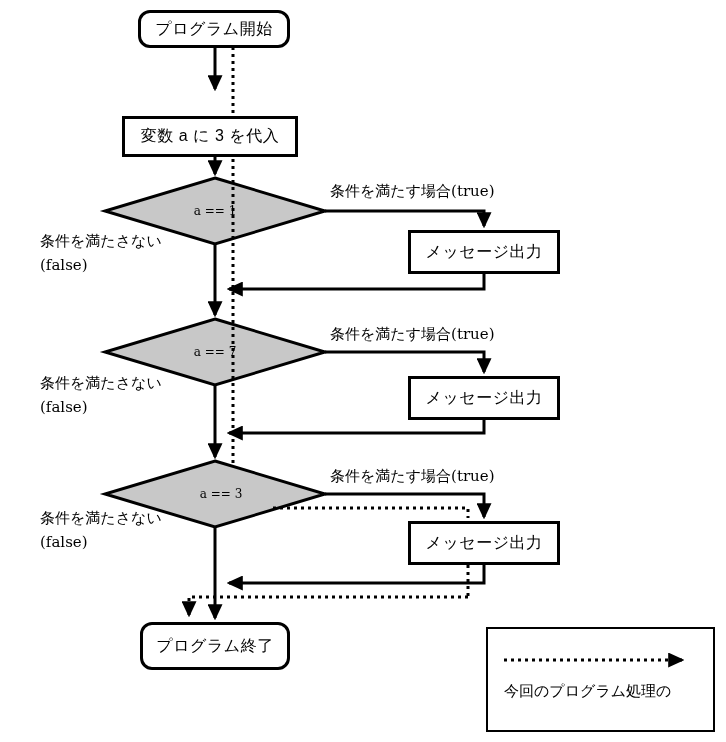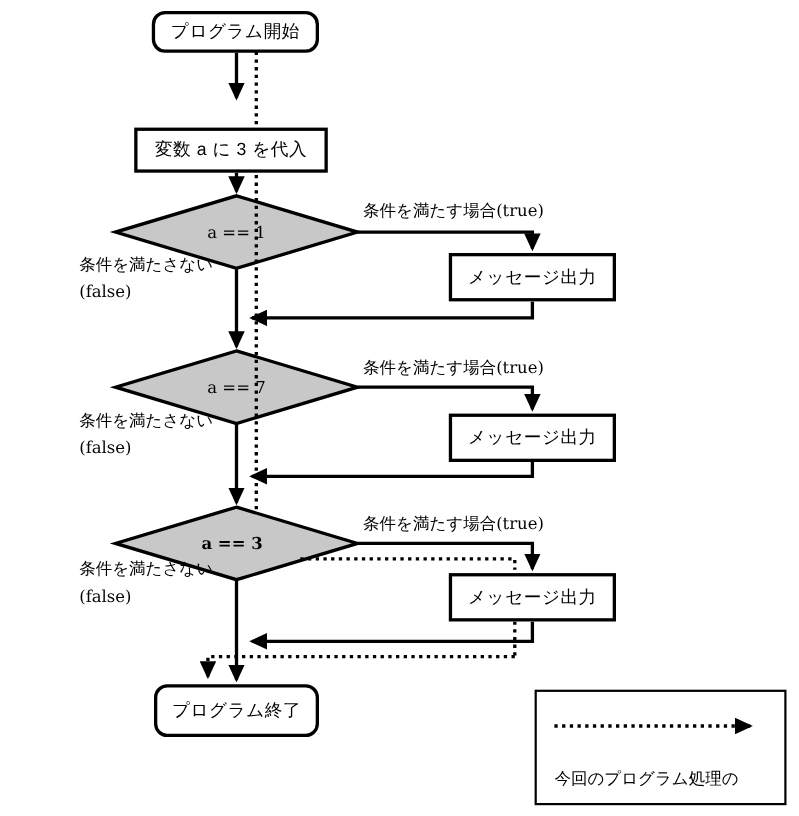--- a/index.html
+++ b/index.html
@@ -9,31 +9,31 @@
   }
   .layer{position:absolute;left:0;top:0;}
   .node{
     position:absolute;display:flex;align-items:center;justify-content:center;
     background:#fff;border:3px solid #000;box-sizing:border-box;
     font-size:16px;white-space:nowrap;letter-spacing:.5px;
   }
   .terminator{border-radius:12px;}
   .diamond-label{
     position:absolute;transform:translate(-50%,-50%);
-    font-family:"DejaVu Serif","Liberation Serif",serif;font-size:15px;white-space:nowrap;
+    font-family:"DejaVu Serif","Liberation Serif",serif;font-size:12px;white-space:nowrap;
   }
   .edge-label{position:absolute;font-size:15px;white-space:nowrap;}
-  .false-label{line-height:24px;margin-left:32px;}
+  .false-label{line-height:24px;}
   .latin{font-family:"DejaVu Serif","Liberation Serif",serif;}
   .legend{
     position:absolute;left:486px;top:627px;width:229px;height:105px;
     border:2px solid #000;box-sizing:border-box;background:#fff;
   }
   .legend-arrow{position:absolute;left:14px;top:20px;}
-  .legend-caption{position:absolute;left:16px;top:68px;font-size:15px;line-height:24px;}
+  .legend-caption{position:absolute;left:16px;top:50px;font-size:15px;line-height:24px;}
 </style>
 </head>
 <body>
 
 <div class="canvas">
 
   <svg class="layer" width="726" height="742" viewBox="0 0 726 742">
     <defs>
       <marker id="arrow" markerWidth="5.4" markerHeight="5" refX="4.6" refY="2.5" orient="auto" markerUnits="strokeWidth">
         <path d="M0,0 L5.4,2.5 L0,5 Z" fill="#000"></path>
@@ -71,21 +71,21 @@
   <div class="node terminator" style="left:138px;top:10px;width:152px;height:38px;">
     <span>プログラム開始</span>
   </div>
 
   <div class="node" style="left:122px;top:92px;width:176px;height:41px;margin-top:24px;">
     <span>変数 a に 3 を代入</span>
   </div>
 
   <div class="diamond-label" style="left:215px;top:211px;">a == 1</div>
   <div class="diamond-label" style="left:215px;top:352px;">a == 7</div>
-  <div class="diamond-label" style="left:211px;top:494px;font-weight:bold;">a == 3</div>
+  <div class="diamond-label" style="left:221px;top:494px;">a == 3</div>
 
   <div class="node" style="left:408px;top:230px;width:152px;height:44px;">
     <span>メッセージ出力</span>
   </div>
   <div class="node" style="left:408px;top:376px;width:152px;height:44px;">
     <span>メッセージ出力</span>
   </div>
   <div class="node" style="left:408px;top:521px;width:152px;height:44px;">
     <span>メッセージ出力</span>
   </div>

